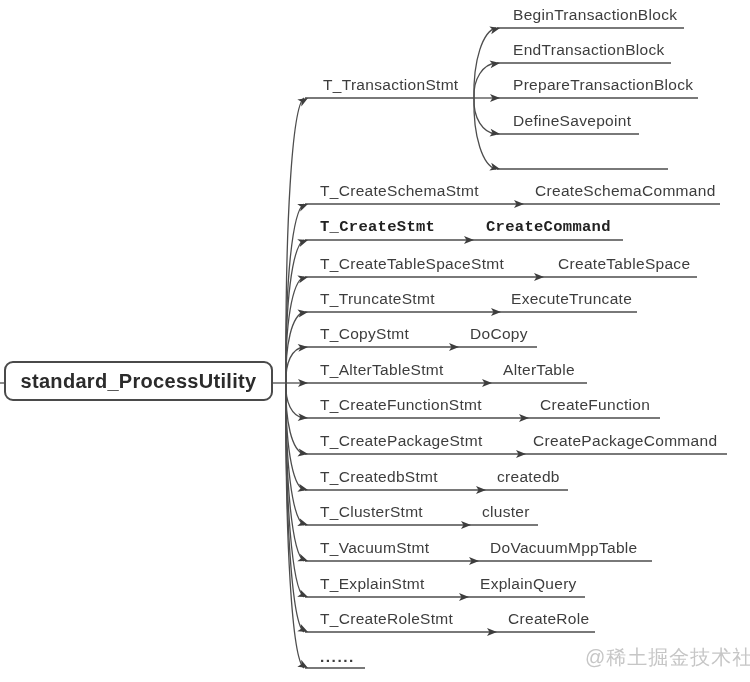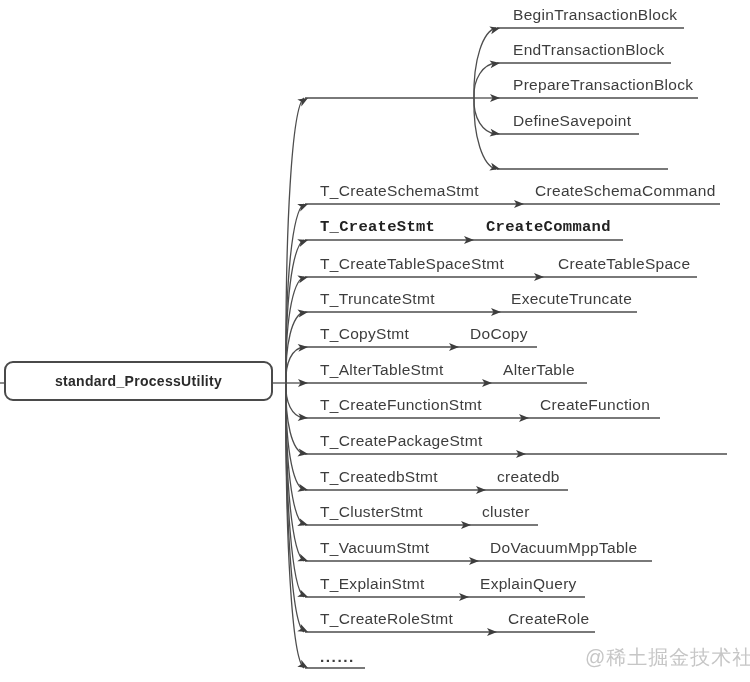--- a/index.html
+++ b/index.html
@@ -14,21 +14,21 @@
     position:absolute;white-space:nowrap;color:#3d3d3d;
     font-size:15.5px;line-height:16px;letter-spacing:0.3px;
   }
   .lbl.bold{font-weight:bold;color:#222222;font-family:Liberation Mono, monospace;}
   .root-node{
     position:absolute;left:4px;top:361px;width:269px;height:40px;
     border:2.5px solid #4a4a4a;border-radius:9px;background:#ffffff;
     box-sizing:border-box;display:flex;align-items:center;justify-content:center;
   }
   .root-node .root-label{
-    font-size:14px;font-weight:bold;color:#2b2b2b;letter-spacing:0.3px;
+    font-size:20px;font-weight:bold;color:#2b2b2b;letter-spacing:0.3px;
   }
   .dots{font-weight:bold;letter-spacing:1.5px;}
   .watermark{
     position:absolute;left:585px;top:644px;color:#c6c6c6;
     font-size:20px;letter-spacing:1px;white-space:nowrap;
   }
 </style>
 </head>
 <body>
 
@@ -138,20 +138,21 @@
 
   <div class="root-node">
     <span class="root-label">standard_ProcessUtility</span>
   </div>
 
   <span class="lbl" style="left:513px;top:7px">BeginTransactionBlock</span>
   <span class="lbl" style="left:513px;top:42px">EndTransactionBlock</span>
   <span class="lbl" style="left:513px;top:77px">PrepareTransactionBlock</span>
   <span class="lbl" style="left:513px;top:113px">DefineSavepoint</span>
 
+  <span class="lbl" style="left:323px;top:77px">T_TransactionStmt</span>
   <span class="lbl" style="left:320px;top:183px">T_CreateSchemaStmt</span>
   <span class="lbl bold" style="left:320px;top:219px">T_CreateStmt</span>
   <span class="lbl" style="left:320px;top:256px">T_CreateTableSpaceStmt</span>
   <span class="lbl" style="left:320px;top:291px">T_TruncateStmt</span>
   <span class="lbl" style="left:320px;top:326px">T_CopyStmt</span>
   <span class="lbl" style="left:320px;top:362px">T_AlterTableStmt</span>
   <span class="lbl" style="left:320px;top:397px">T_CreateFunctionStmt</span>
   <span class="lbl" style="left:320px;top:433px">T_CreatePackageStmt</span>
   <span class="lbl" style="left:320px;top:469px">T_CreatedbStmt</span>
   <span class="lbl" style="left:320px;top:504px">T_ClusterStmt</span>
@@ -160,20 +161,21 @@
   <span class="lbl" style="left:320px;top:611px">T_CreateRoleStmt</span>
   <span class="lbl dots" style="left:320px;top:649px">......</span>
 
   <span class="lbl bold" style="left:486px;top:219px">CreateCommand</span>
   <span class="lbl" style="left:535px;top:183px">CreateSchemaCommand</span>
   <span class="lbl" style="left:558px;top:256px">CreateTableSpace</span>
   <span class="lbl" style="left:511px;top:291px">ExecuteTruncate</span>
   <span class="lbl" style="left:470px;top:326px">DoCopy</span>
   <span class="lbl" style="left:503px;top:362px">AlterTable</span>
   <span class="lbl" style="left:540px;top:397px">CreateFunction</span>
+  <span class="lbl" style="left:533px;top:433px">CreatePackageCommand</span>
   <span class="lbl" style="left:497px;top:469px">createdb</span>
   <span class="lbl" style="left:482px;top:504px">cluster</span>
   <span class="lbl" style="left:490px;top:540px">DoVacuumMppTable</span>
   <span class="lbl" style="left:480px;top:576px">ExplainQuery</span>
   <span class="lbl" style="left:508px;top:611px">CreateRole</span>
 
   <span class="watermark">@稀土掘金技术社区</span>
 
 </div>
 

